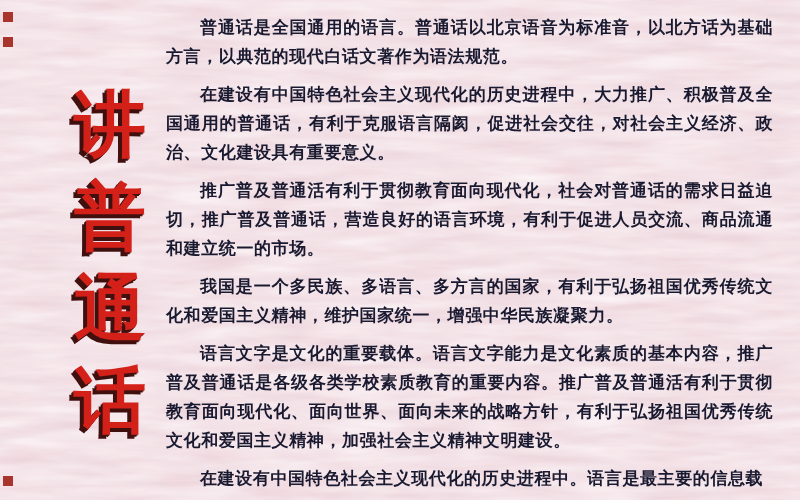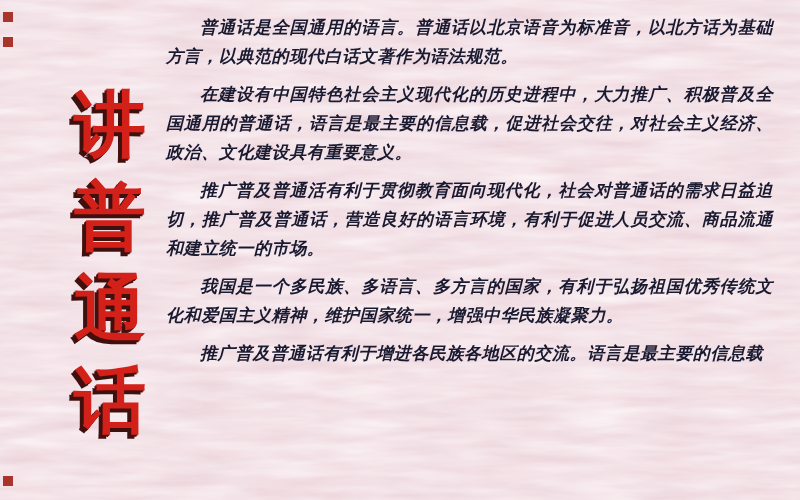--- a/index.html
+++ b/index.html
@@ -50,21 +50,20 @@
     font-size: 17px;
     line-height: 29px;
     font-weight: bold;
     color: var(--body-text, #191930);
     text-align: justify;
     letter-spacing: 0.6px;
   }
   .body-text p {
     margin: 0 0 9px 0;
     text-indent: 2em;
-    font-style: italic;
   }
 </style>
 </head>
 <body>
 
 <div class="poster">
 
   <svg class="texture" width="800" height="500" viewBox="0 0 800 500" xmlns="http://www.w3.org/2000/svg">
     <filter id="crepe" x="0" y="0" width="100%" height="100%">
       <feTurbulence type="fractalNoise" baseFrequency="0.012 0.085" numOctaves="3" seed="11" stitchTiles="stitch"></feTurbulence>
@@ -90,19 +89,20 @@
 
   <div class="vtitle">
     <span class="tchar">讲</span>
     <span class="tchar">普</span>
     <span class="tchar">通</span>
     <span class="tchar">话</span>
   </div>
 
   <div class="body-text">
     <p>普通话是全国通用的语言。普通话以北京语音为标准音，以北方话为基础方言，以典范的现代白话文著作为语法规范。</p>
-    <p>在建设有中国特色社会主义现代化的历史进程中，大力推广、积极普及全国通用的普通话，语言是最主要的信息载，促进社会交往，对社会主义经济、政治、文化建设具有重要意义。</p>
+    <p>在建设有中国特色社会主义现代化的历史进程中，大力推广、积极普及全国通用的普通话，有利于克服语言隔阂，促进社会交往，对社会主义经济、政治、文化建设具有重要意义。</p>
     <p>推广普及普通活有利于贯彻教育面向现代化，社会对普通话的需求日益迫切，推广普及普通话，营造良好的语言环境，有利于促进人员交流、商品流通和建立统一的市场。</p>
     <p>我国是一个多民族、多语言、多方言的国家，有利于弘扬祖国优秀传统文化和爱国主义精神，维护国家统一，增强中华民族凝聚力。</p>
-    <p>推广普及普通话有利于增进各民族各地区的交流。语言是最主要的信息载</p>
+    <p>语言文字是文化的重要载体。语言文字能力是文化素质的基本内容，推广普及普通话是各级各类学校素质教育的重要内容。推广普及普通活有利于贯彻教育面向现代化、面向世界、面向未来的战略方针，有利于弘扬祖国优秀传统文化和爱国主义精神，加强社会主义精神文明建设。</p>
+    <p>在建设有中国特色社会主义现代化的历史进程中。语言是最主要的信息载</p>
   </div>
 
 </div>
 
 </body></html>

